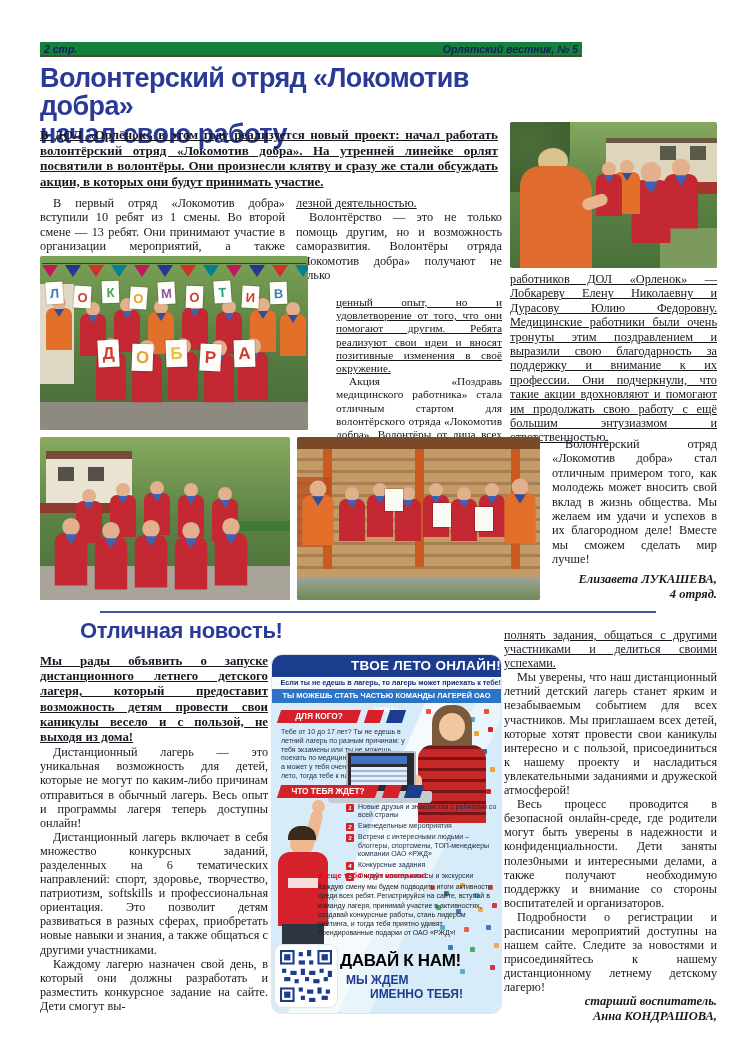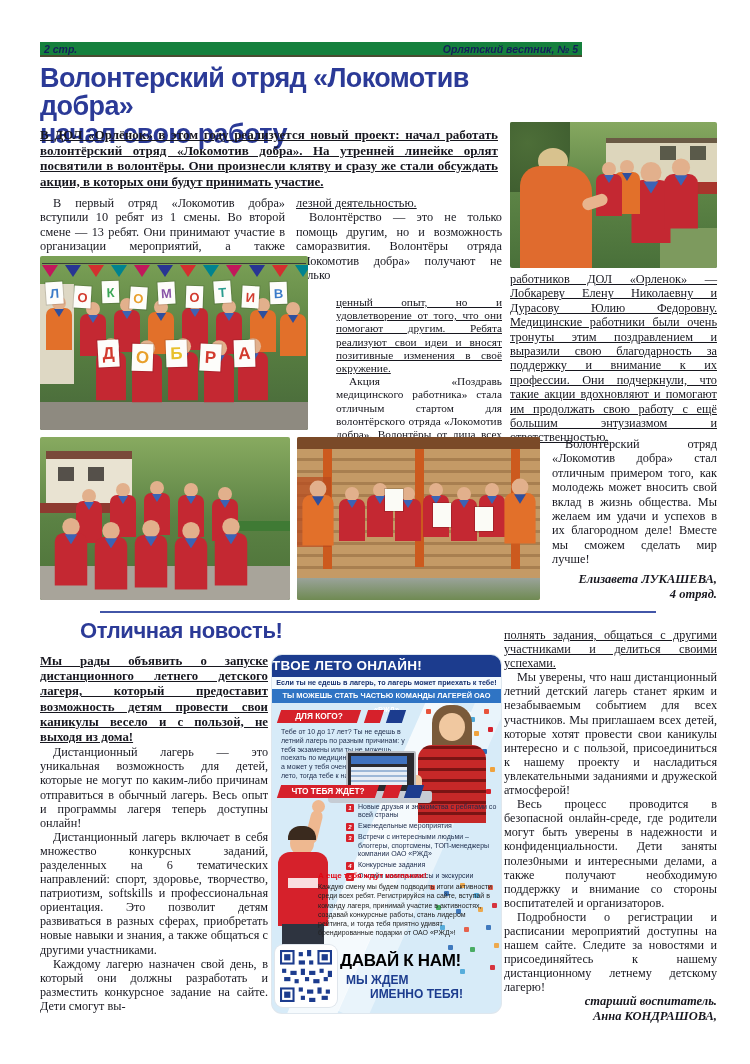--- a/index.html
+++ b/index.html
@@ -53,23 +53,23 @@
   .card{position:absolute;width:17px;height:22px;background:#fdfdfa;display:flex;align-items:center;justify-content:center;
         font-family:"Liberation Sans",sans-serif;font-weight:bold;font-size:13px;box-shadow:0 0 0 1px rgba(0,0,0,.12);}
   .card.big{width:21px;height:27px;font-size:17px;}
 
   .ground{position:absolute;left:0;right:0;bottom:0;background:#98948a;}
 
   
   .poster{left:272px;top:655px;width:229px;height:358px;border-radius:10px;overflow:hidden;
           background:#d7ebf8;font-family:"Liberation Sans",sans-serif;box-shadow:0 0 0 1px #dfe7ee;}
   .p-band1{position:absolute;left:0;top:0;right:0;height:22px;background:#1c3c8e;color:#fff;
-           font-weight:bold;font-size:13.5px;text-align:left;line-height:22px;letter-spacing:.3px;}
+           font-weight:bold;font-size:13.5px;text-align:right;line-height:22px;letter-spacing:.3px;}
   .p-band2{position:absolute;left:0;top:22px;right:0;height:12px;background:#f4fafe;color:#16306e;
-           font-weight:bold;font-size:7.2px;text-align:center;line-height:12px;}
+           font-weight:bold;font-size:7.2px;text-align:right;line-height:12px;}
   .p-band3{position:absolute;left:0;top:34px;right:0;height:14px;background:#2f74c4;color:#fff;
            font-weight:bold;font-size:7.4px;text-align:center;line-height:14px;}
   .stripe{position:absolute;width:46px;height:420px;background:rgba(255,255,255,.75);transform:rotate(24deg);}
   .doodles{position:absolute;width:5px;height:5px;border-radius:1px;background:#e8533a;
            box-shadow:14px 6px 0 #2f6db8,30px -2px 0 #f0a23c,44px 8px 0 #4aa7d8,58px 0 0 #e8533a,
                       6px 20px 0 #3aa655,26px 24px 0 #2f6db8,48px 22px 0 #f0a23c,62px 18px 0 #d6212b,
                       10px 40px 0 #4aa7d8,34px 42px 0 #e8533a,56px 40px 0 #2f6db8,64px 58px 0 #f0a23c,
                       18px 60px 0 #2f6db8,40px 62px 0 #3aa655,60px 80px 0 #d6212b,30px 84px 0 #4aa7d8;}
   .ribbon{position:absolute;height:13px;background:#d6212b;transform:skewX(-18deg);color:#fff;
           font-weight:bold;font-size:8.3px;line-height:13px;text-align:center;}

